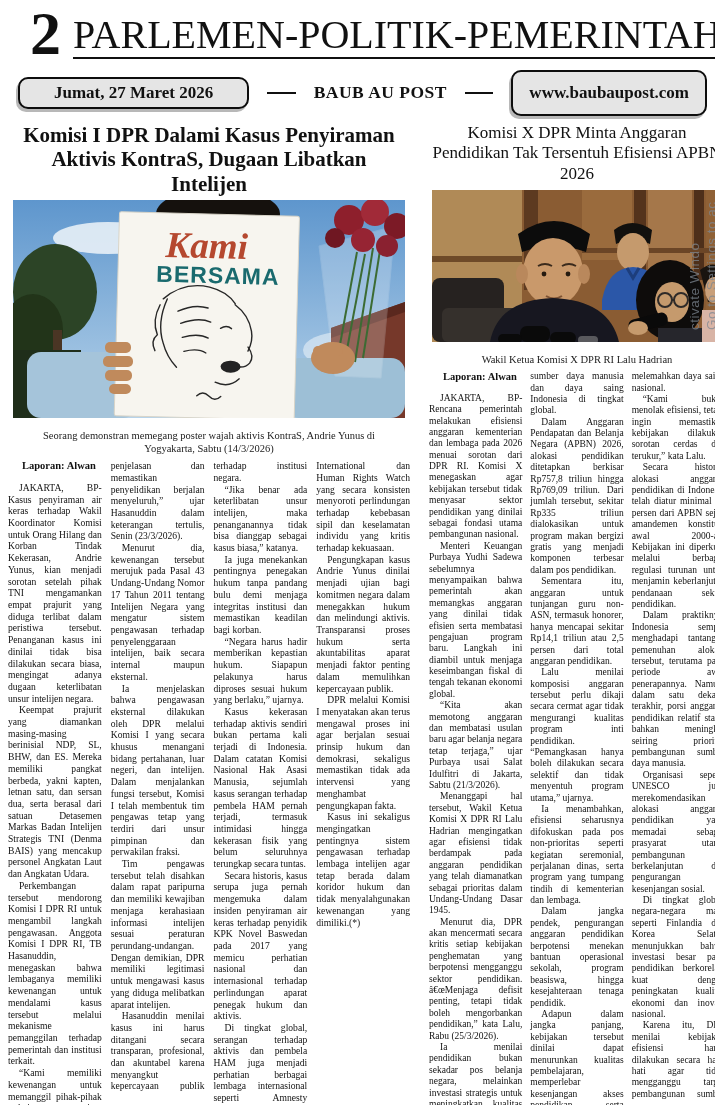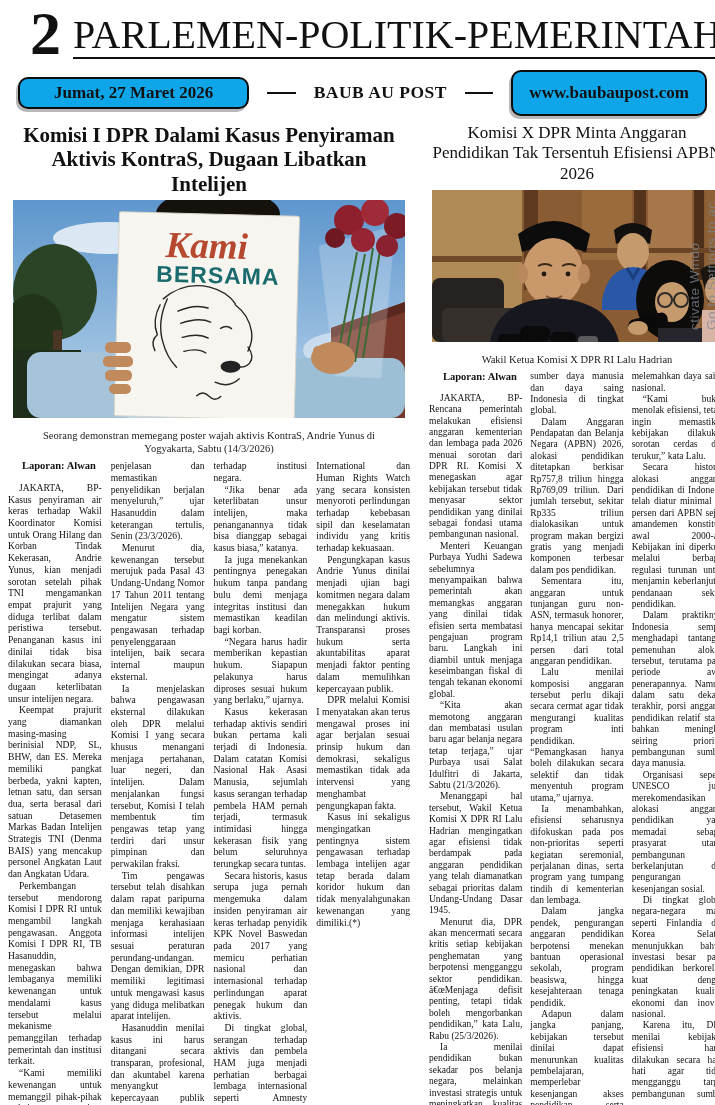--- a/index.html
+++ b/index.html
@@ -11,21 +11,21 @@
     padding:6px 6px 0 8px;
   }
   
   .masthead { display:flex; align-items:flex-end; gap:14px; padding:2px 0 0 22px; }
   .page-number { font-size:62px; font-weight:bold; line-height:0.82; letter-spacing:-2px; }
   .section-title-wrap { flex:1; border-bottom:2px solid #101010; padding-bottom:1px; }
   .section-title { font-size:40px; font-weight:normal; letter-spacing:0px; line-height:1.05; white-space:nowrap; }
   
   .dateline { display:flex; align-items:center; margin:11px 2px 4px 10px; }
   .pill {
-    border:2px solid #0d0d0d; border-radius:10px; background:#0ea5e9;
+    border:2px solid #0d0d0d; border-radius:10px; background:#e5e5e5;
     font-weight:bold; font-size:17px; padding:4px 24px; white-space:nowrap;
     box-shadow:-2px 3px 0 rgba(0,0,0,0.28);
   }
   .date-box { padding:4px 34px; }
   .web-box { padding:11px 16px; }
   .rule-line { flex:1; height:2px; background:#101010; margin:0 18px; }
   .paper-name { font-weight:bold; font-size:17.5px; letter-spacing:0.5px; white-space:nowrap; }
   
   .content { display:grid; grid-template-columns:402px 296px; column-gap:19px; margin-top:5px; }
   .headline-left {
@@ -163,21 +163,21 @@
       </figure>
 
       <div class="article-body article-body-left">
         <div class="byline">Laporan: Alwan</div>
 
       <p class="para">JAKARTA, BP-Kasus penyiraman air keras terhadap Wakil Koordinator Komisi untuk Orang Hilang dan Korban Tindak Kekerasan, Andrie Yunus, kian menjadi sorotan setelah pihak TNI mengamankan empat prajurit yang diduga terlibat dalam peristiwa tersebut. Penanganan kasus ini dinilai tidak bisa dilakukan secara biasa, mengingat adanya dugaan keterlibatan unsur intelijen negara.</p>
           <p class="para">Keempat prajurit yang diamankan masing-masing berinisial NDP, SL, BHW, dan ES. Mereka memiliki pangkat berbeda, yakni kapten, letnan satu, dan sersan dua, serta berasal dari satuan Detasemen Markas Badan Intelijen Strategis TNI (Denma BAIS) yang mencakup personel Angkatan Laut dan Angkatan Udara.</p>
           <p class="para">Perkembangan tersebut mendorong Komisi I DPR RI untuk mengambil langkah pengawasan. Anggota Komisi I DPR RI, TB Hasanuddin, menegaskan bahwa lembaganya memiliki kewenangan untuk mendalami kasus tersebut melalui mekanisme pemanggilan terhadap pemerintah dan institusi terkait.</p>
           <p class="para">“Kami memiliki kewenangan untuk memanggil pihak-pihak terkait guna meminta penjelasan dan memastikan penyelidikan berjalan menyeluruh,” ujar Hasanuddin dalam keterangan tertulis, Senin (23/3/2026).</p>
           <p class="para">Menurut dia, kewenangan tersebut merujuk pada Pasal 43 Undang-Undang Nomor 17 Tahun 2011 tentang Intelijen Negara yang mengatur sistem pengawasan terhadap penyelenggaraan intelijen, baik secara internal maupun eksternal.</p>
-          <p class="para">Ia menjelaskan bahwa pengawasan eksternal dilakukan oleh DPR melalui Komisi I yang secara khusus menangani menjaga pertahanan, luar negeri, dan intelijen. Dalam menjalankan fungsi tersebut, Komisi I telah membentuk tim pengawas tetap yang terdiri dari unsur pimpinan dan perwakilan fraksi.</p>
+          <p class="para">Ia menjelaskan bahwa pengawasan eksternal dilakukan oleh DPR melalui Komisi I yang secara khusus menangani bidang pertahanan, luar negeri, dan intelijen. Dalam menjalankan fungsi tersebut, Komisi I telah membentuk tim pengawas tetap yang terdiri dari unsur pimpinan dan perwakilan fraksi.</p>
           <p class="para">Tim pengawas tersebut telah disahkan dalam rapat paripurna dan memiliki kewajiban menjaga kerahasiaan informasi intelijen sesuai peraturan perundang-undangan. Dengan demikian, DPR memiliki legitimasi untuk mengawasi kasus yang diduga melibatkan aparat intelijen.</p>
           <p class="para">Hasanuddin menilai kasus ini harus ditangani secara transparan, profesional, dan akuntabel karena menyangkut kepercayaan publik terhadap institusi negara.</p>
           <p class="para">“Jika benar ada keterlibatan unsur intelijen, maka penanganannya tidak bisa dianggap sebagai kasus biasa,” katanya.</p>
           <p class="para">Ia juga menekankan pentingnya penegakan hukum tanpa pandang bulu demi menjaga integritas institusi dan memastikan keadilan bagi korban.</p>
           <p class="para">“Negara harus hadir memberikan kepastian hukum. Siapapun pelakunya harus diproses sesuai hukum yang berlaku,” ujarnya.</p>
           <p class="para">Kasus kekerasan terhadap aktivis sendiri bukan pertama kali terjadi di Indonesia. Dalam catatan Komisi Nasional Hak Asasi Manusia, sejumlah kasus serangan terhadap pembela HAM pernah terjadi, termasuk intimidasi hingga kekerasan fisik yang belum seluruhnya terungkap secara tuntas.</p>
           <p class="para">Secara historis, kasus serupa juga pernah mengemuka dalam insiden penyiraman air keras terhadap penyidik KPK Novel Baswedan pada 2017 yang memicu perhatian nasional dan internasional terhadap perlindungan aparat penegak hukum dan aktivis.</p>
           <p class="para">Di tingkat global, serangan terhadap aktivis dan pembela HAM juga menjadi perhatian berbagai lembaga internasional seperti Amnesty International dan Human Rights Watch yang secara konsisten menyoroti perlindungan terhadap kebebasan sipil dan keselamatan individu yang kritis terhadap kekuasaan.</p>
           <p class="para">Pengungkapan kasus Andrie Yunus dinilai menjadi ujian bagi komitmen negara dalam menegakkan hukum dan melindungi aktivis. Transparansi proses hukum serta akuntabilitas aparat menjadi faktor penting dalam memulihkan kepercayaan publik.</p>
           <p class="para">DPR melalui Komisi I menyatakan akan terus mengawal proses ini agar berjalan sesuai prinsip hukum dan demokrasi, sekaligus memastikan tidak ada intervensi yang menghambat pengungkapan fakta.</p>

